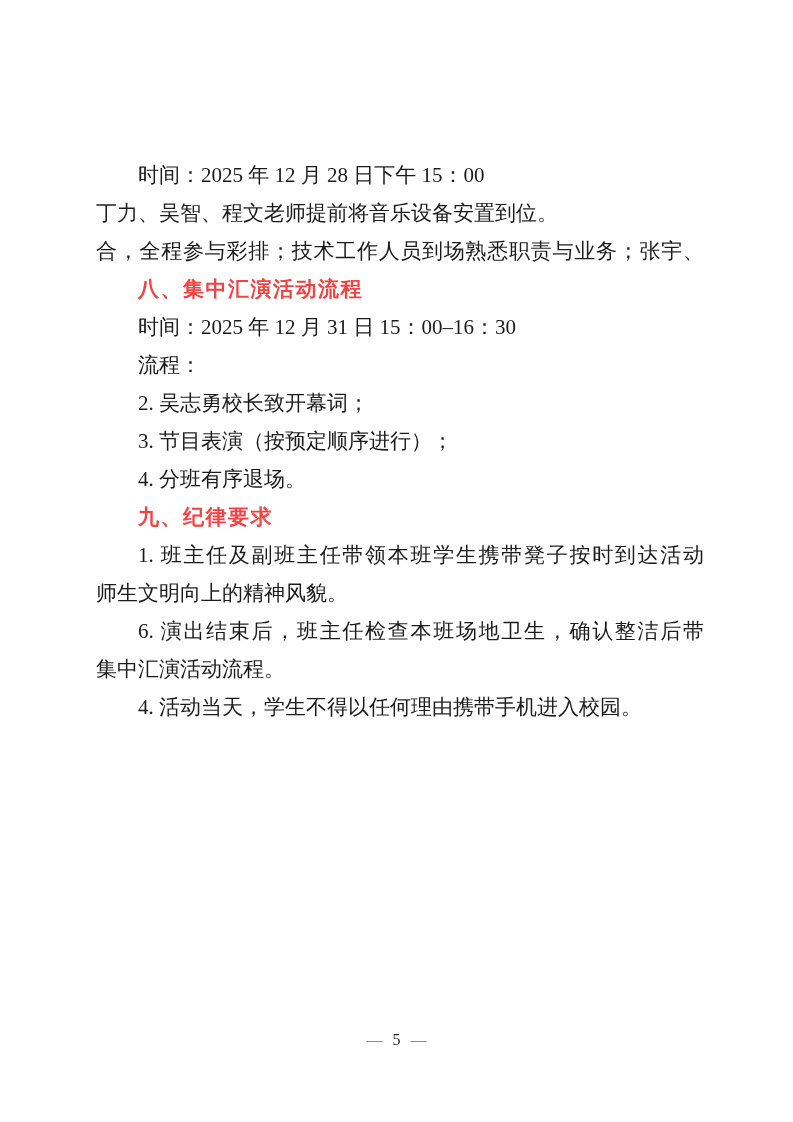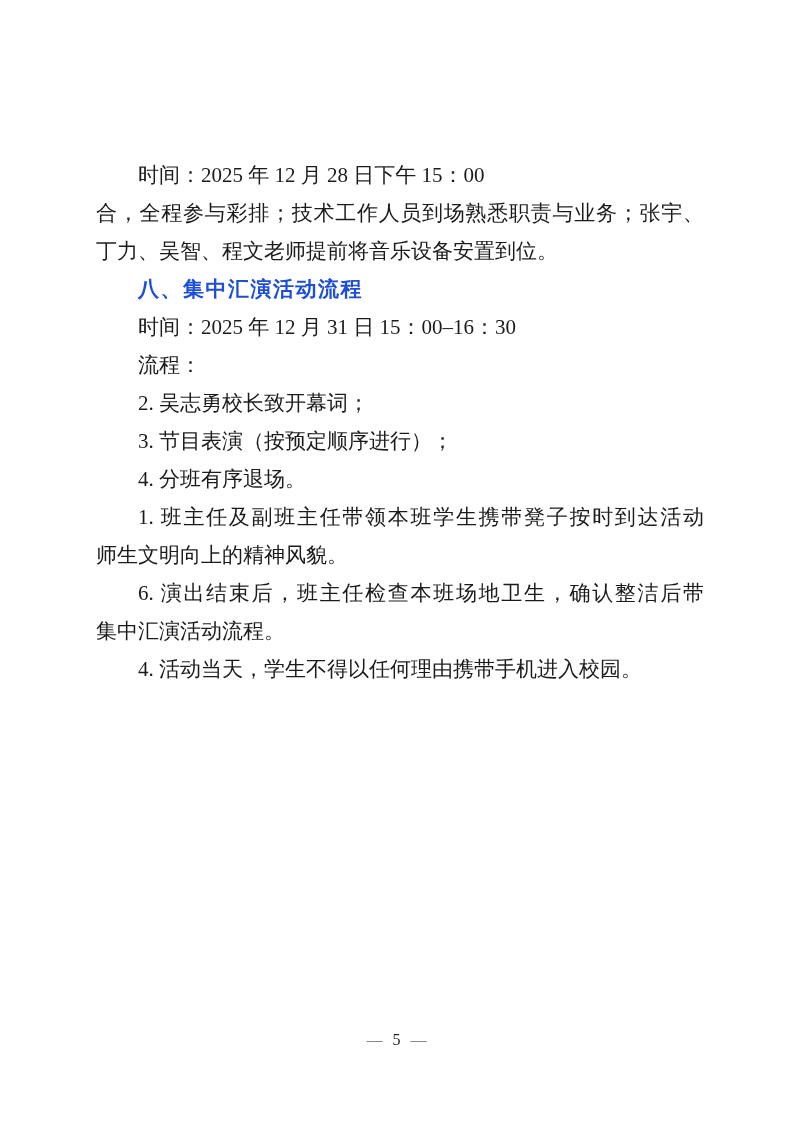--- a/index.html
+++ b/index.html
@@ -33,21 +33,21 @@
     text-indent: 42px;
   }
   .line.stretch {
     text-align: justify;
     text-align-last: justify;
   }
   .line.heading {
     font-family: "Liberation Sans", "DejaVu Sans", sans-serif;
     font-weight: 700;
     letter-spacing: 1.5px;
-    color: #1d4ed8;
+    color: #ef4444;
   }
   .footer {
     position: absolute;
     left: 0;
     right: 0;
     top: 1030px;
     text-align: center;
     font-size: 16px;
     line-height: 20px;
     color: #222222;
@@ -59,28 +59,29 @@
   .footer .num {
     color: #222222;
   }
 </style>
 </head>
 <body>
 
 <div class="page">
   <div class="content">
     <div class="line indent">时间：2025 年 12 月 28 日下午 15：00</div>
+    <div class="line">丁力、吴智、程文老师提前将音乐设备安置到位。</div>
     <div class="line stretch">合，全程参与彩排；技术工作人员到场熟悉职责与业务；张宇、</div>
-    <div class="line">丁力、吴智、程文老师提前将音乐设备安置到位。</div>
     <div class="line indent heading">八、集中汇演活动流程</div>
     <div class="line indent">时间：2025 年 12 月 31 日 15：00–16：30</div>
     <div class="line indent">流程：</div>
     <div class="line indent">2. 吴志勇校长致开幕词；</div>
     <div class="line indent">3. 节目表演（按预定顺序进行）；</div>
     <div class="line indent">4. 分班有序退场。</div>
+    <div class="line indent heading">九、纪律要求</div>
     <div class="line indent stretch">1. 班主任及副班主任带领本班学生携带凳子按时到达活动</div>
     <div class="line">师生文明向上的精神风貌。</div>
     <div class="line indent stretch">6. 演出结束后，班主任检查本班场地卫生，确认整洁后带</div>
     <div class="line">集中汇演活动流程。</div>
     <div class="line indent">4. 活动当天，学生不得以任何理由携带手机进入校园。</div>
   </div>
 
   <div class="footer">
     <span class="dash">—</span><span class="num">5</span><span class="dash">—</span>
   </div>

